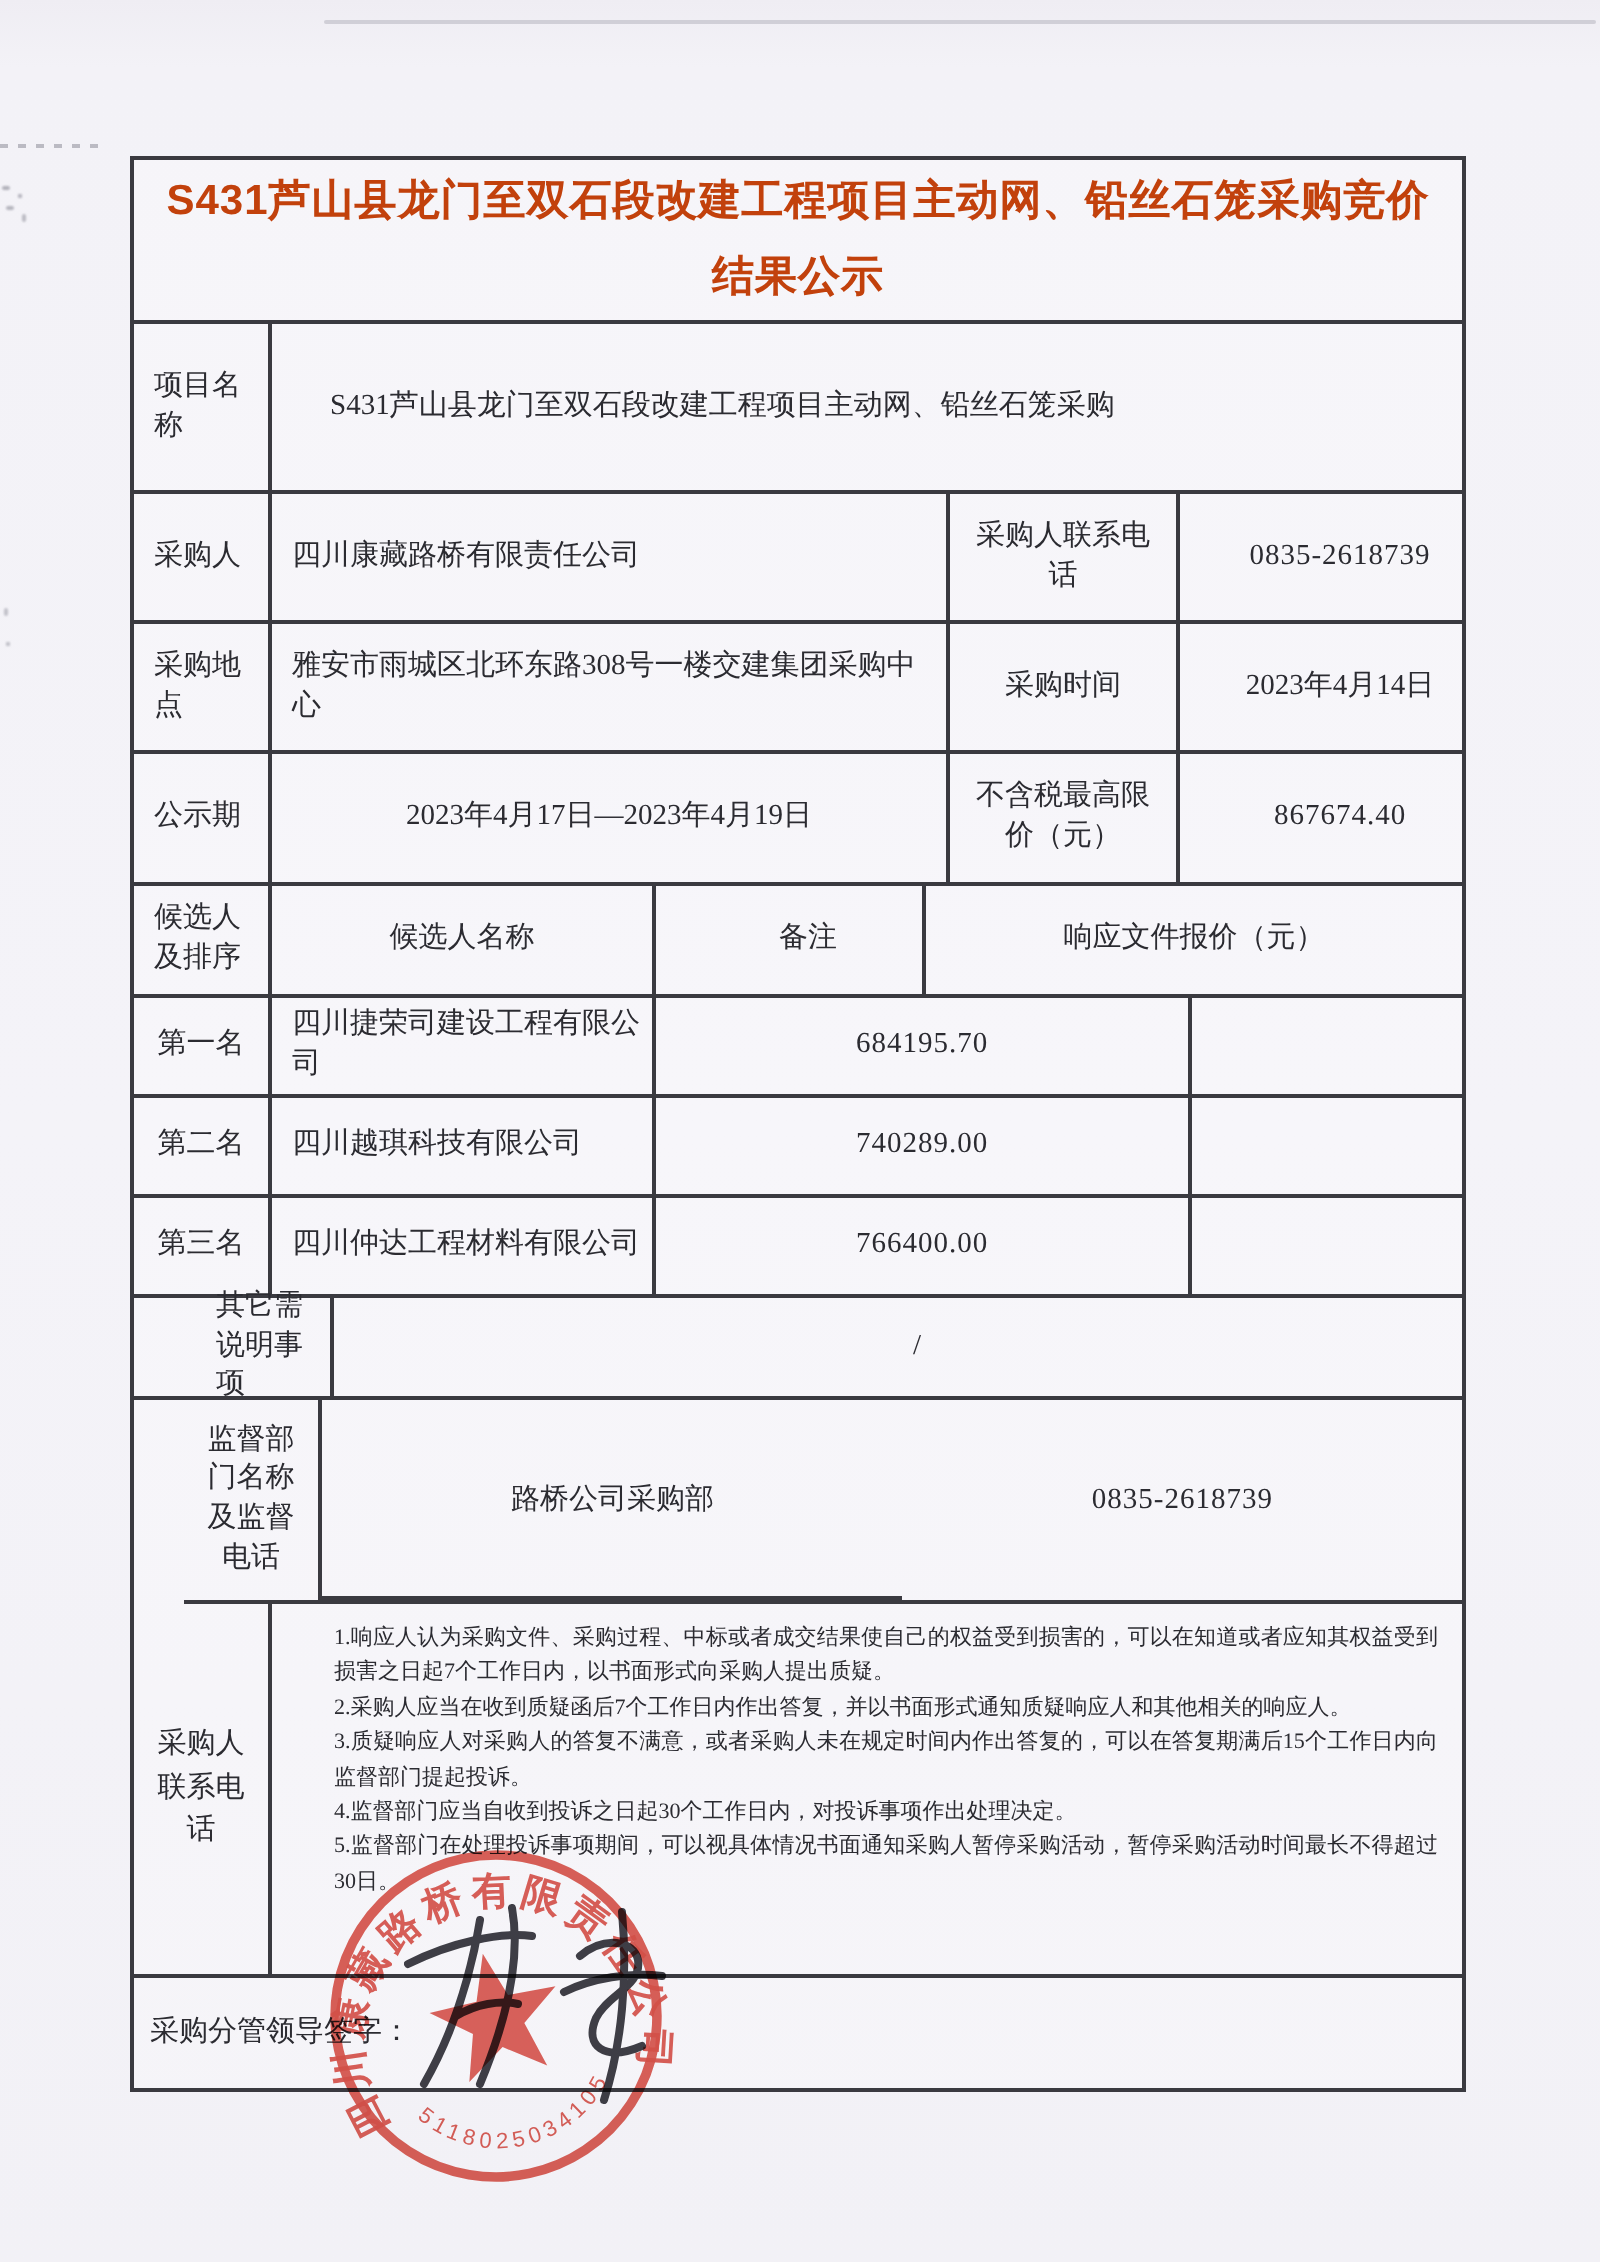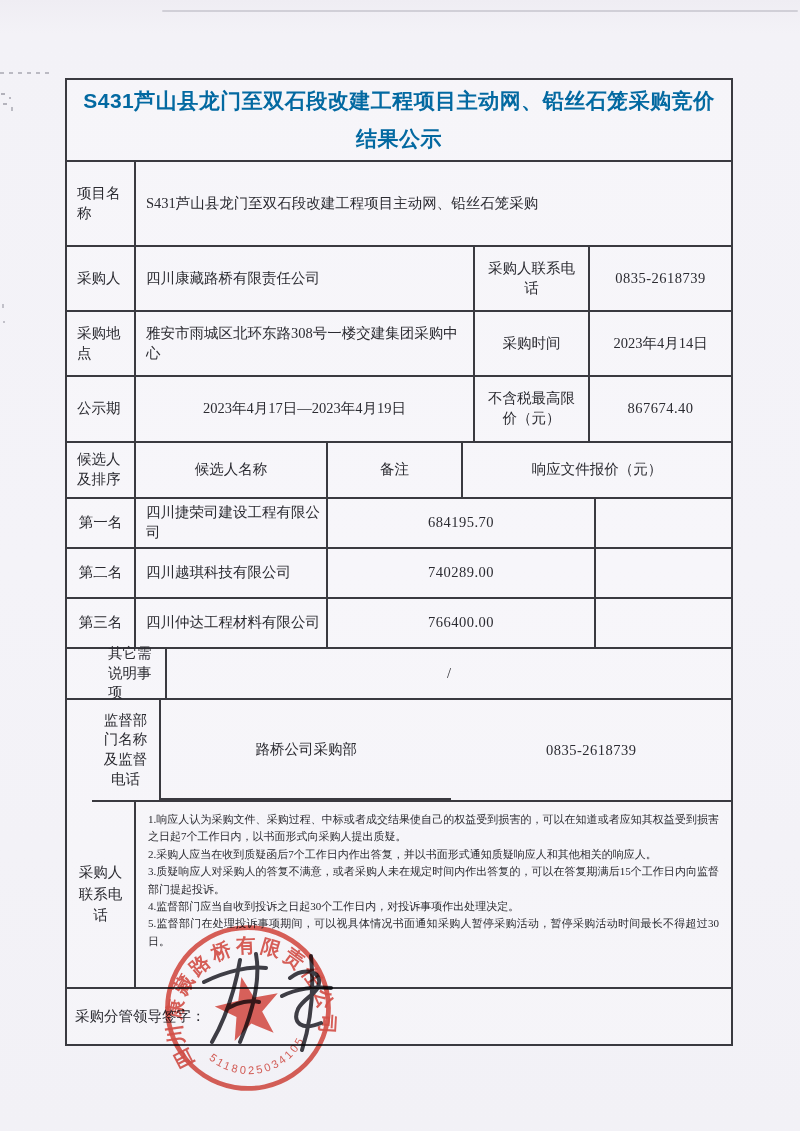--- a/index.html
+++ b/index.html
@@ -36,28 +36,28 @@
   .row:last-child{border-bottom:none;}
   .cell{box-sizing:border-box;border-right:2px solid #3a3a40;
     display:flex;align-items:center;justify-content:center;
     font-size:14.5px;line-height:1.35;padding:2px 6px;text-align:center;}
   .cell:last-child{border-right:none;}
   .cell.left{justify-content:flex-start;text-align:left;padding-left:10px;}
 
   .w-label{width:69px;flex:0 0 69px;}
   .w-val1{width:339px;flex:0 0 339px;}
   .w-lab2{width:115px;flex:0 0 115px;}
-  .w-rest{flex:1 1 auto;}
+  .w-rest{flex:1 1 auto;margin-left:19px;}
   .w-cname{width:192px;flex:0 0 192px;}
   .w-cprice{width:268px;flex:0 0 268px;}
 
   .title-row{height:82px;}
   .title-cell{width:100%;font-family:"Liberation Sans",sans-serif;
     font-weight:bold;font-size:21px;line-height:1.8;letter-spacing:.5px;
-    padding:0 6px;color:#0369a1;}
+    padding:0 6px;color:#c2410c;}
   .r-project{height:85px;}
   .r-std{height:65px;}
   .r-period{height:66px;}
   .r-chead{height:56px;}
   .r-cand{height:50px;}
   .r-other{height:51px;padding-left:31px;}
   .r-superv{height:102px;margin-left:25px;}
   .superv-right{flex:1 1 auto;display:flex;flex-direction:row;}
   .superv-right .sub{flex:1 1 auto;display:flex;align-items:center;justify-content:center;
     font-size:14.5px;box-sizing:border-box;}

